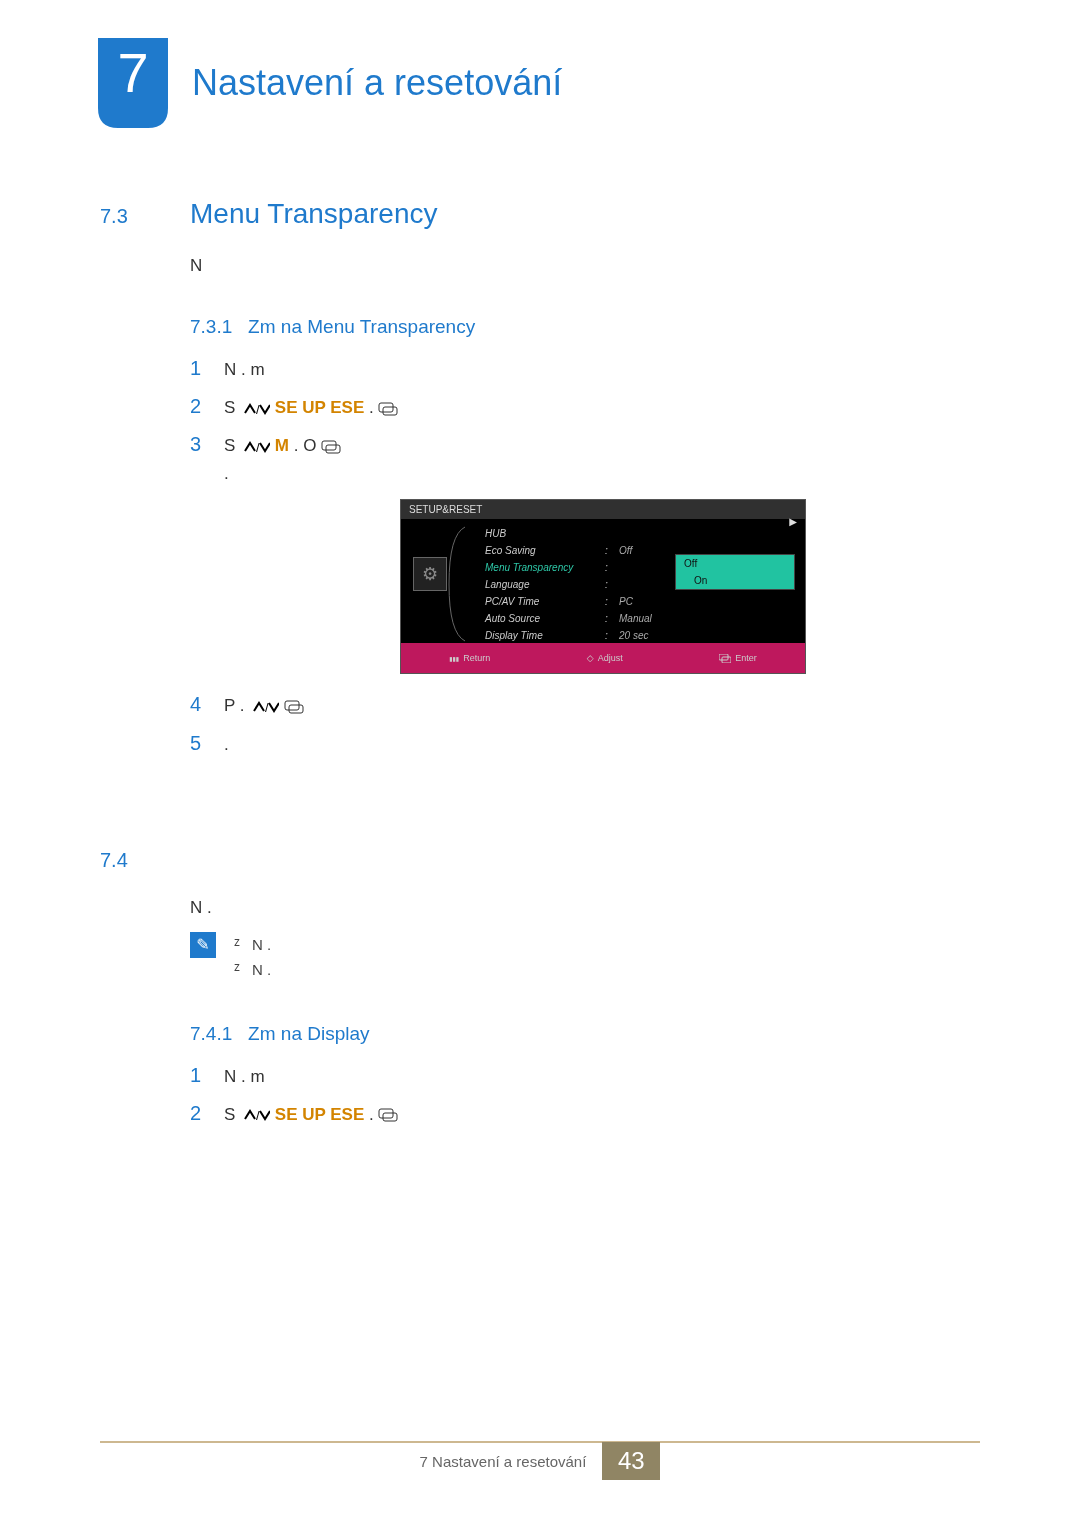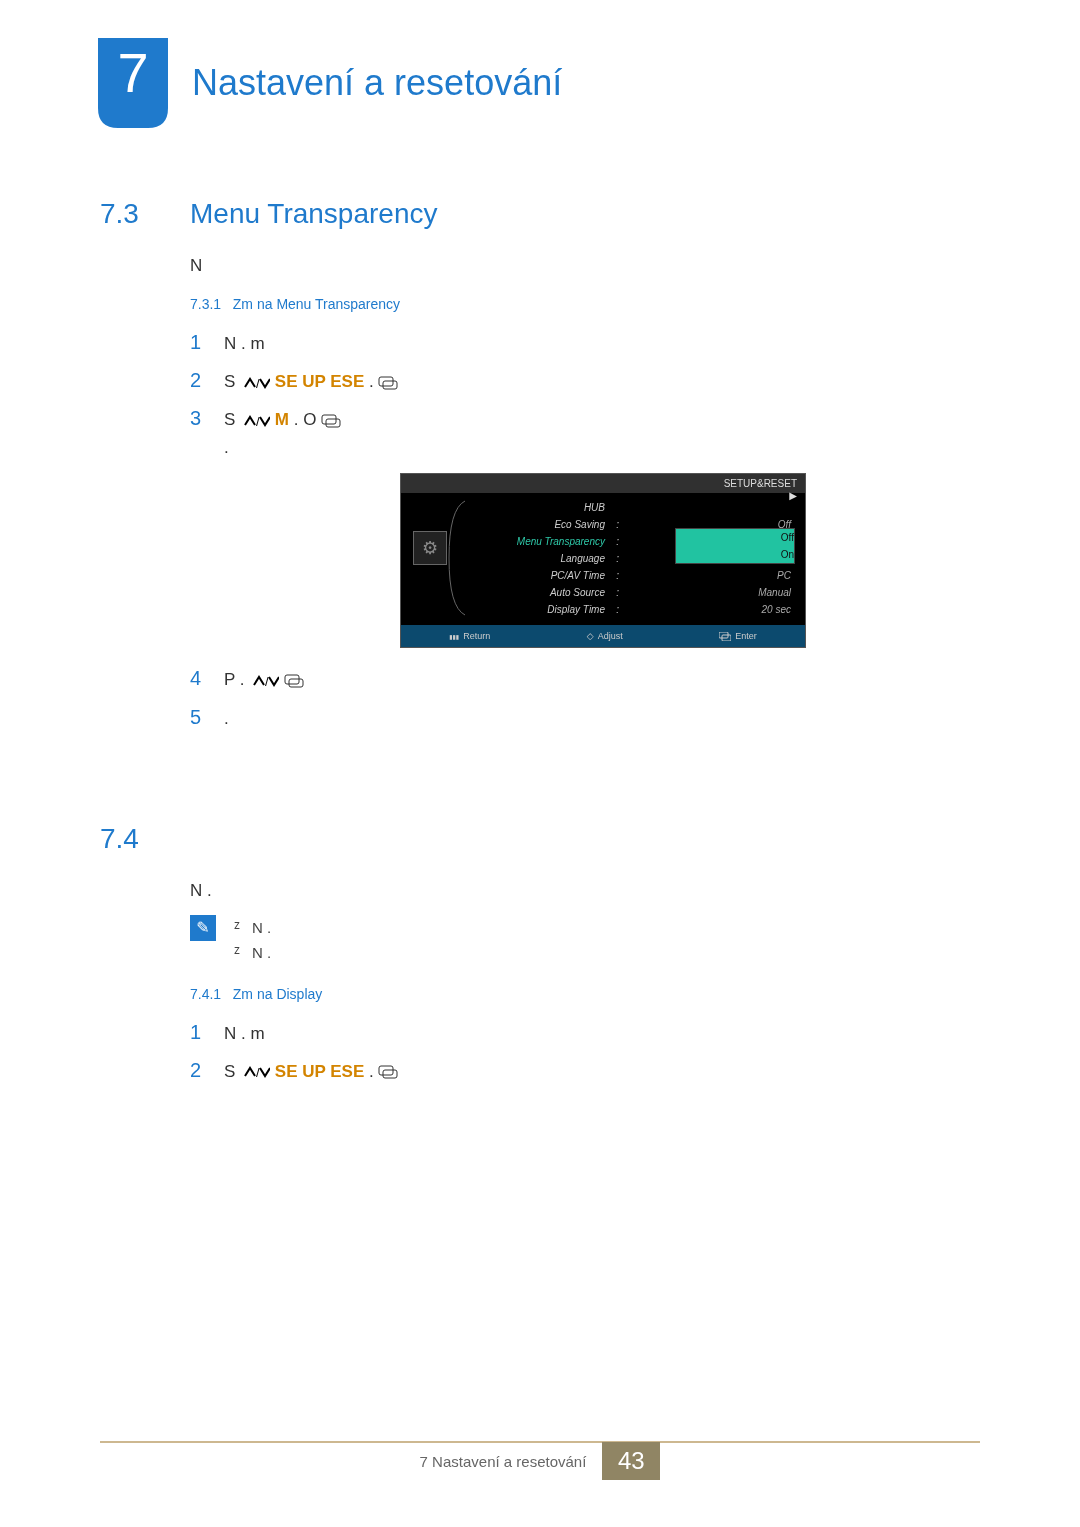--- a/index.html
+++ b/index.html
@@ -44,41 +44,41 @@
   .section-heading {
     display: flex;
     align-items: baseline;
     gap: 40px;
     padding-left: 100px;
     margin-top: 70px;
   }
   .section-heading.second { margin-top: 90px; }
   .section-num {
     color: #1f7acc;
-    font-size: 28px;
+    font-size: 20px;
     font-weight: 300;
     min-width: 50px;
   }
   .section-title {
     color: #1f7acc;
     font-size: 28px;
     font-weight: 300;
   }
   .body-text {
     padding-left: 190px;
     padding-right: 100px;
     margin-top: 26px;
     font-size: 17px;
     color: #333;
   }
   .subsection-heading {
     padding-left: 190px;
-    margin-top: 20px;
+    margin-top: 40px;
     color: #1f7acc;
-    font-size: 14px;
+    font-size: 19px;
     font-weight: 400;
   }
   .steps {
     padding-left: 190px;
     padding-right: 100px;
     margin-top: 14px;
   }
   .step {
     display: flex;
     gap: 16px;
@@ -103,21 +103,20 @@
     width: 406px;
     height: 175px;
     margin-left: 400px;
     margin-top: 12px;
     margin-bottom: 14px;
     background: #000;
     border: 1px solid #555;
     color: #ccc;
     font-size: 10px;
     position: relative;
-    text-align: right;
   }
   .osd-titlebar {
     background: #303030;
     padding: 4px 8px;
     color: #ddd;
     font-size: 10px;
     position: relative;
   }
   .osd-titlebar .arrow-right {
     position: absolute; right: 8px; top: 16px; color: #ddd; font-size: 10px;
@@ -164,22 +163,22 @@
     height: 17px;
     padding-left: 8px;
     font-size: 10px;
     line-height: 17px;
     color: #eee;
   }
   .osd-dropdown .opt.active { background: #21c3a1; color: #111; }
   .osd-footer {
     position: absolute;
     left: 0; right: 0; bottom: 0;
-    height: 22px;
-    background: #0c4a6e;
+    height: 30px;
+    background: #be185d;
     display: flex;
     justify-content: space-around;
     align-items: center;
     font-size: 9px;
     color: #ccc;
   }
   .osd-footer span { display: flex; align-items: center; gap: 4px; }
 
   .note-row {
     padding-left: 190px;

